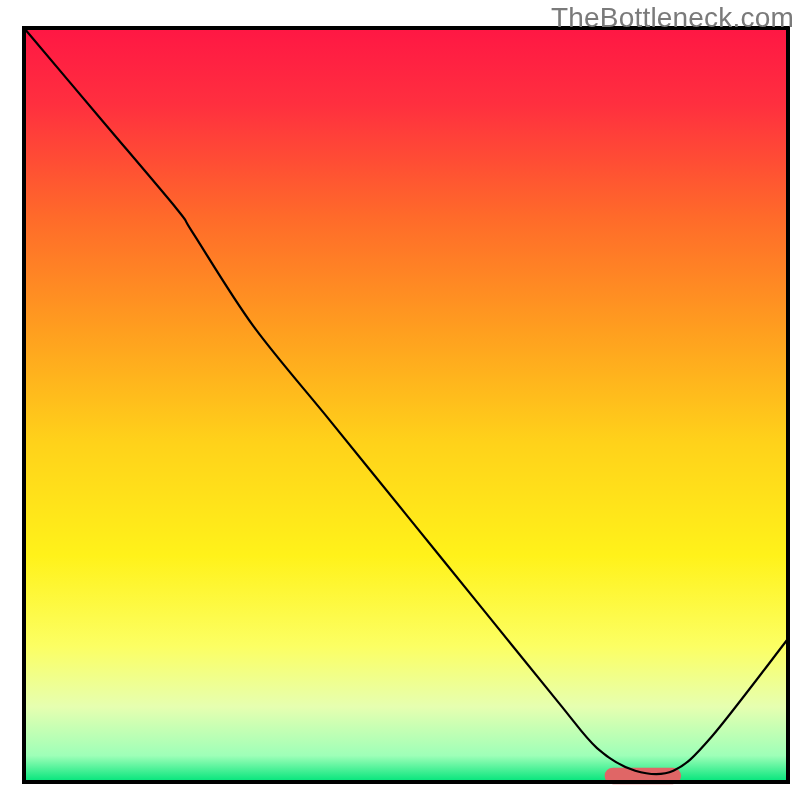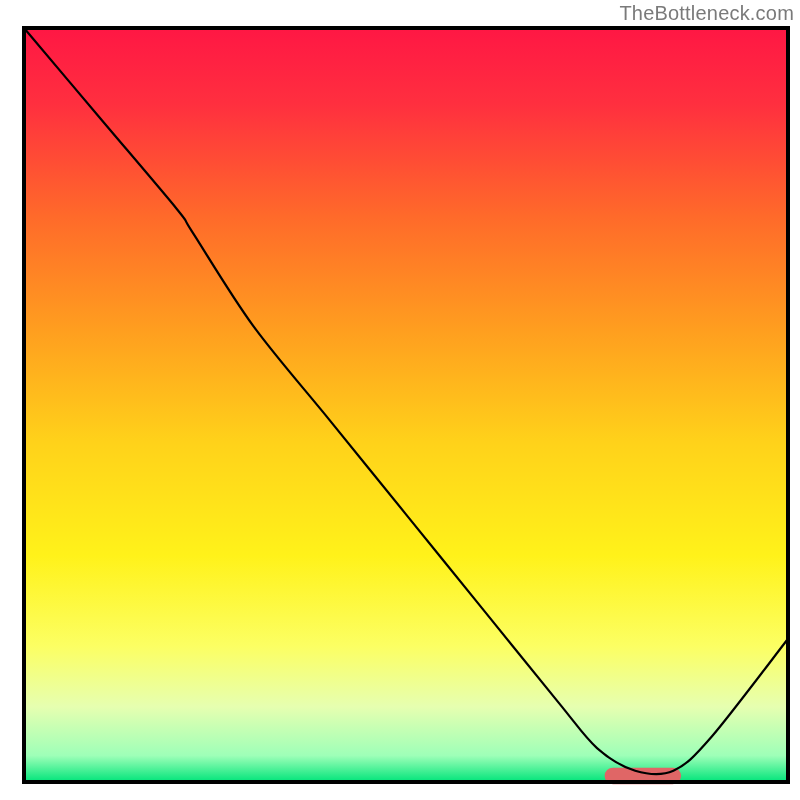--- a/index.html
+++ b/index.html
@@ -12,21 +12,21 @@
   }
   .chart-wrap {
     position: relative;
     width: 800px;
     height: 800px;
   }
   .watermark {
     position: absolute;
     top: 2px;
     right: 6px;
-    font-size: 20px;
+    font-size: 28px;
     color: #7a7a7a;
     font-weight: 500;
     letter-spacing: 0.2px;
   }
   svg {
     display: block;
   }
 </style>
 </head>
 <body>

